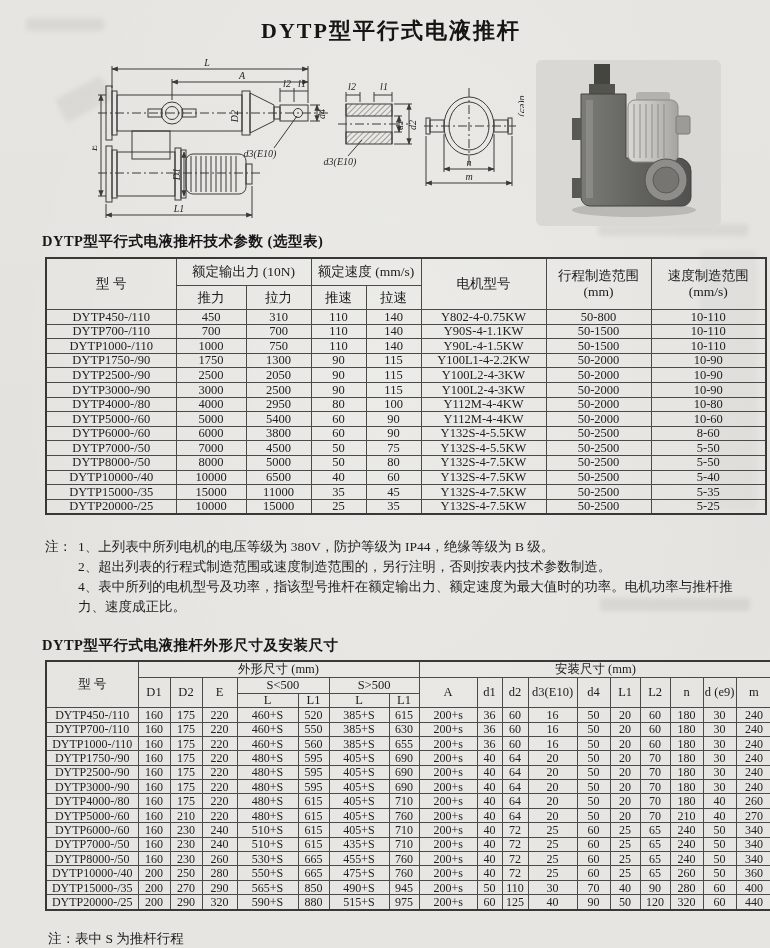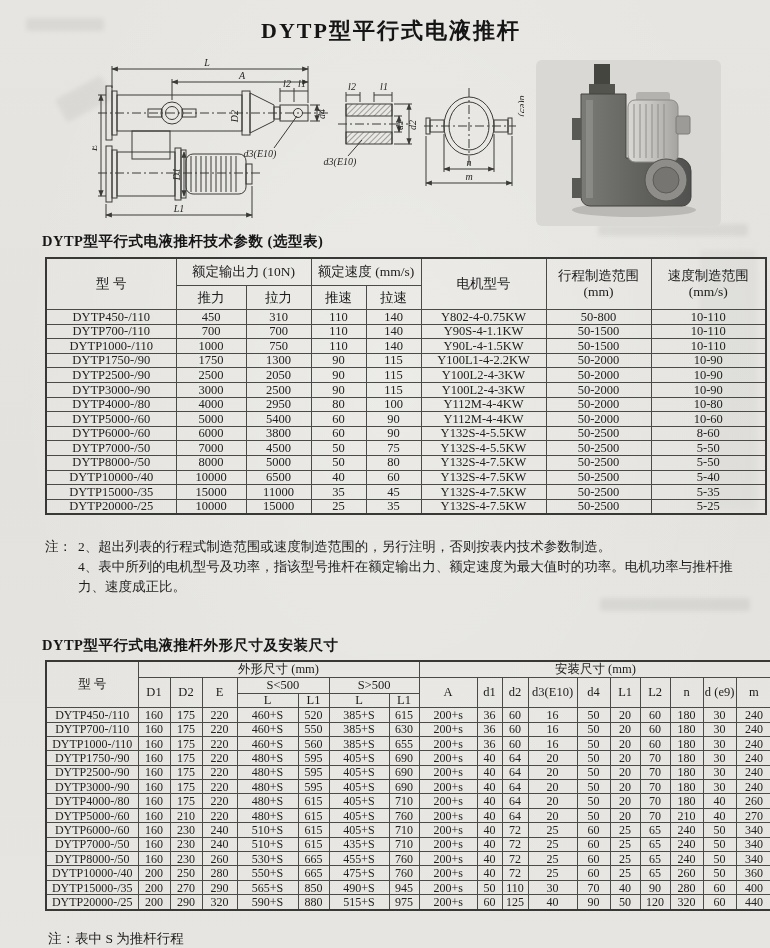--- a/index.html
+++ b/index.html
@@ -420,20 +420,21 @@
           <td>35</td>
           <td>Y132S-4-7.5KW</td>
           <td>50-2500</td>
           <td>5-25</td>
         </tr>
       </tbody>
   </table>
 
   <div class="notes">
     <span class="notes-prefix">注：</span>
+    <div class="note-line">1、上列表中所列电机的电压等级为 380V，防护等级为 IP44，绝缘等级为 B 级。</div>
     <div class="note-line">2、超出列表的行程式制造范围或速度制造范围的，另行注明，否则按表内技术参数制造。</div>
     <div class="note-line">4、表中所列的电机型号及功率，指该型号推杆在额定输出力、额定速度为最大值时的功率。电机功率与推杆推力、速度成正比。</div>
   </div>
 
   <div class="sec-title sec2">DYTP型平行式电液推杆外形尺寸及安装尺寸</div>
 
   <table class="dims">
     <colgroup>
       <col style="width:92px">
         <col style="width:32px">

